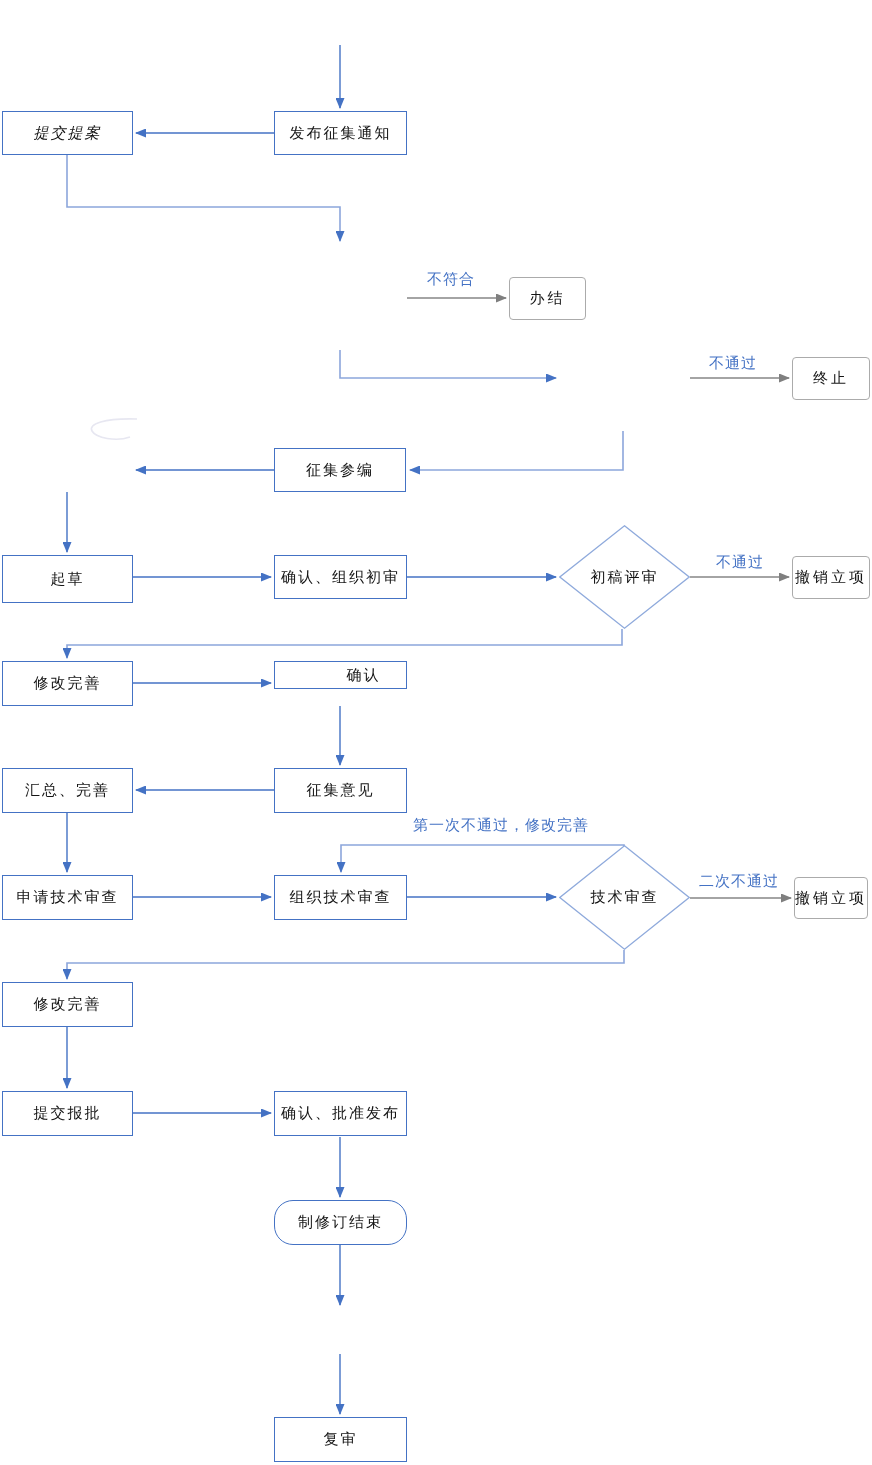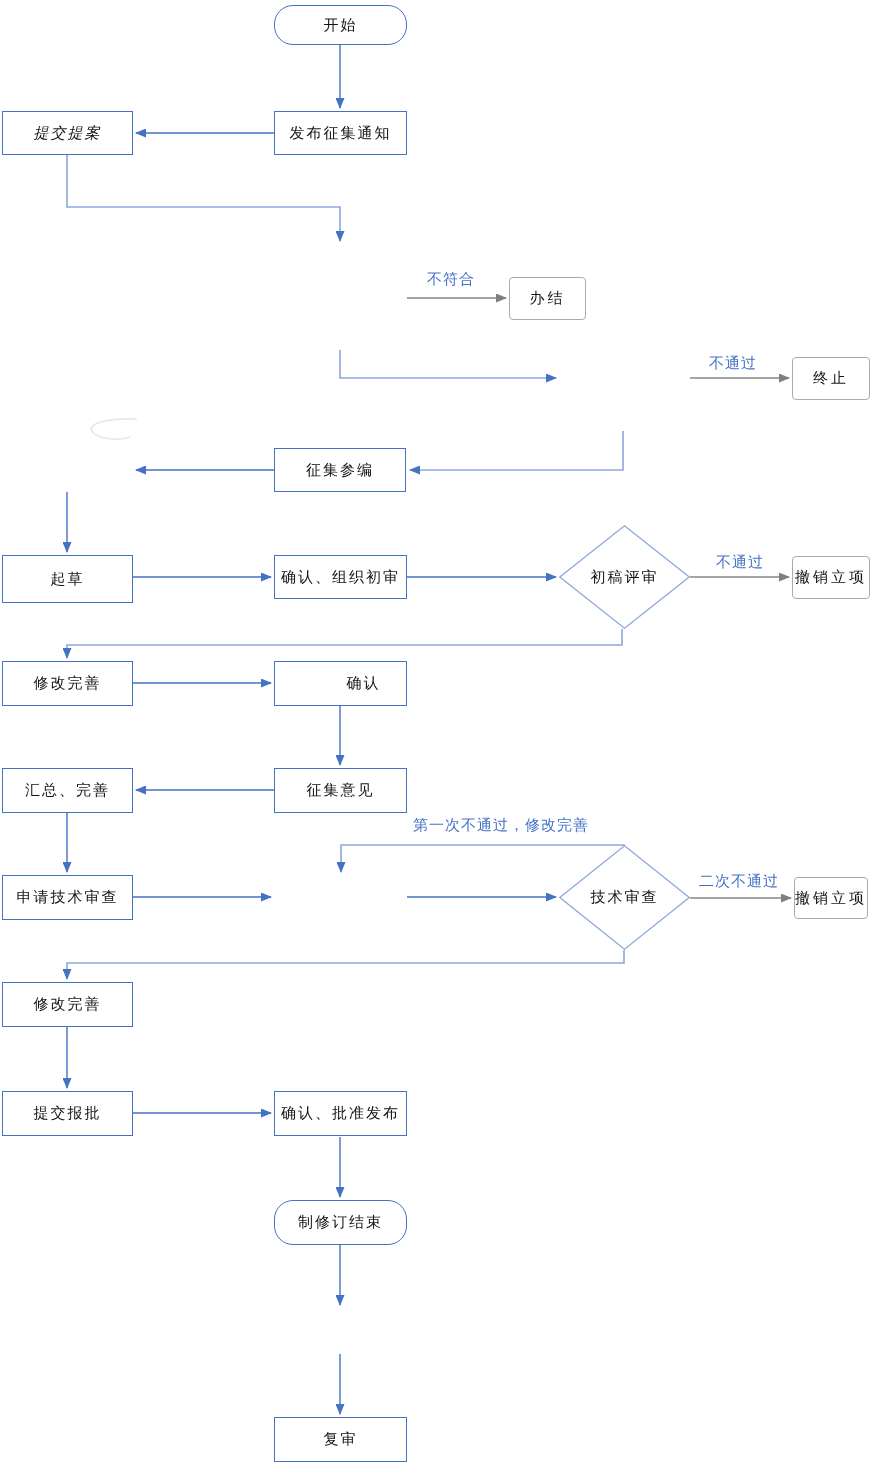--- a/index.html
+++ b/index.html
@@ -67,23 +67,20 @@
       <polyline points="624,950 624,963 67,963 67,979" fill="none" stroke="#8CA6DB" stroke-width="1.6" marker-end="url(#arrow-light)"></polyline>
       <polyline points="67,1027 67,1088" fill="none" stroke="#4472C4" stroke-width="1.4" marker-end="url(#arrow-blue)"></polyline>
       <polyline points="133,1113 271,1113" fill="none" stroke="#4472C4" stroke-width="1.4" marker-end="url(#arrow-blue)"></polyline>
       <polyline points="340,1137 340,1197" fill="none" stroke="#4472C4" stroke-width="1.4" marker-end="url(#arrow-blue)"></polyline>
       <polyline points="340,1245 340,1305" fill="none" stroke="#4472C4" stroke-width="1.4" marker-end="url(#arrow-blue)"></polyline>
       <polyline points="340,1354 340,1414" fill="none" stroke="#4472C4" stroke-width="1.4" marker-end="url(#arrow-blue)"></polyline>
     </g>
 </svg>
 
 <div id="node-layer">
-    <div class="node blue-rounded" style="left: 274px; top: 5px; width: 133px; height: 40px;">
-      <span class="label">开始</span>
-    </div>
     <div class="node blue-rect" style="left: 274px; top: 111px; width: 133px; height: 44px;">
       <span class="label">发布征集通知</span>
     </div>
     <div class="node blue-rect" style="left: 2px; top: 111px; width: 131px; height: 44px; font-style: italic;">
       <span class="label">提交提案</span>
     </div>
     <div class="node gray-rounded" style="left: 509px; top: 277px; width: 77px; height: 43px;">
       <span class="label">办结</span>
     </div>
     <div class="node gray-rounded" style="left: 792px; top: 357px; width: 78px; height: 43px;">
@@ -103,31 +100,34 @@
         <polygon points="65.5,0.8 130.2,52 65.5,103.2 0.8,52"></polygon>
       </svg>
       <span class="label">初稿评审</span>
     </div>
     <div class="node gray-rounded" style="left: 792px; top: 556px; width: 78px; height: 43px;">
       <span class="label">撤销立项</span>
     </div>
     <div class="node blue-rect" style="left: 2px; top: 661px; width: 131px; height: 45px;">
       <span class="label">修改完善</span>
     </div>
-    <div class="node blue-rect" style="left: 274px; top: 661px; width: 133px; height: 45px; padding-left: 46px;">
+    <div class="node blue-rect" style="left: 274px; top: 661px; width: 133px; height: 28px; padding-left: 46px;">
       <span class="label">确认</span>
     </div>
     <div class="node blue-rect" style="left: 274px; top: 768px; width: 133px; height: 45px;">
       <span class="label">征集意见</span>
     </div>
     <div class="node blue-rect" style="left: 2px; top: 768px; width: 131px; height: 45px;">
       <span class="label">汇总、完善</span>
     </div>
     <div class="node blue-rect" style="left: 2px; top: 875px; width: 131px; height: 45px;">
       <span class="label">申请技术审查</span>
+    </div>
+    <div class="node blue-rect" style="left: 274px; top: 875px; width: 133px; height: 45px;">
+      <span class="label">组织技术审查</span>
     </div>
     <div class="node diamond" style="left: 559px; top: 845px; width: 131px; height: 105px;">
       <svg viewBox="0 0 131 105">
         <polygon points="65.5,0.8 130.2,52.5 65.5,104.2 0.8,52.5"></polygon>
       </svg>
       <span class="label">技术审查</span>
     </div>
     <div class="node gray-rounded" style="left: 794px; top: 877px; width: 74px; height: 42px;">
       <span class="label">撤销立项</span>
     </div>

